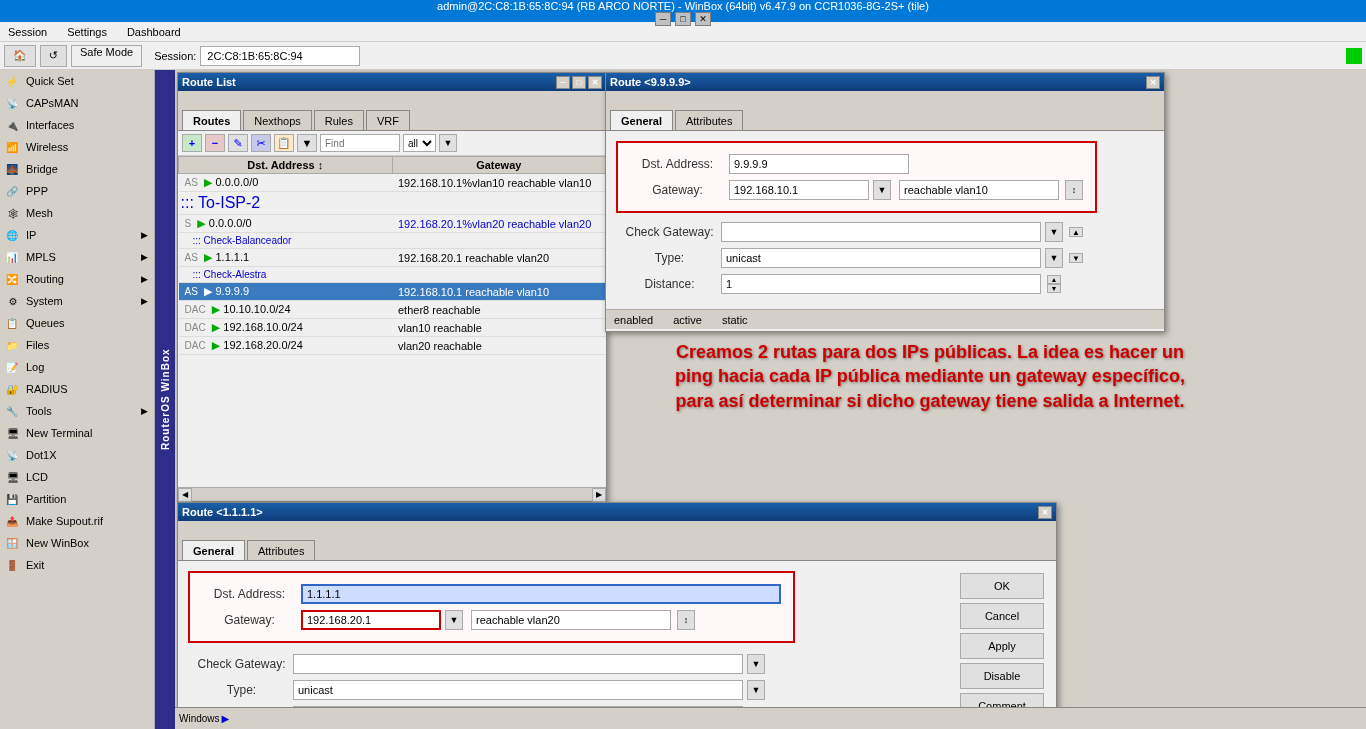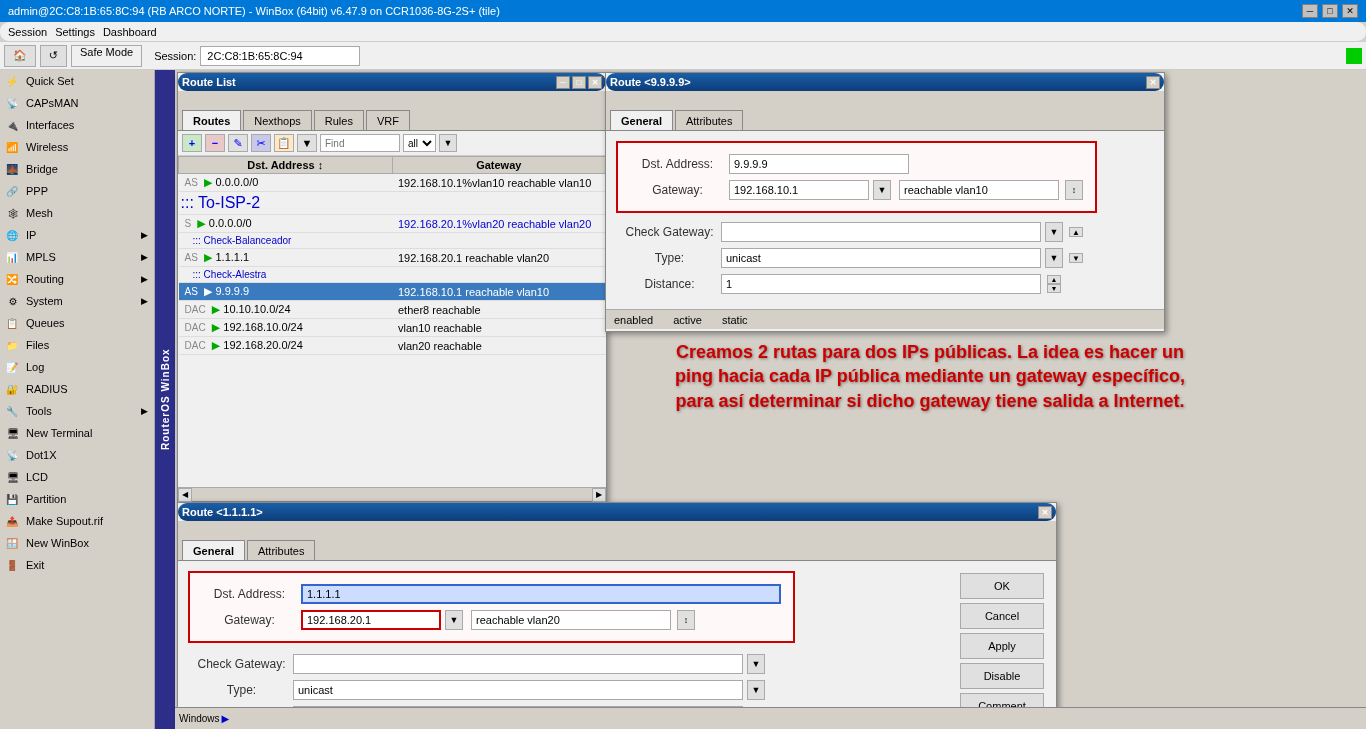--- a/index.html
+++ b/index.html
@@ -1,24 +1,24 @@
 <!DOCTYPE html>
 <html><head>
   <meta charset="utf-8">
   <style>
     * { margin: 0; padding: 0; box-sizing: border-box; }
     body { width: 1366px; height: 729px; font-family: 'Segoe UI', Tahoma, Geneva, Verdana, sans-serif; font-size: 11px; background: #d4d0c8; overflow: hidden; }
     
     
-    .title-bar { background: #0078d7; color: white; height: 22px; display: flex; align-items: center; justify-content: space-between; padding: 0 8px; font-size: 11px; }
+    .title-bar { background: #0078d7; color: white; height: 22px; display: flex; align-items: center; justify-content: space-between; padding: 0 8px; font-size: 11px; flex-direction: column; }
     .title-bar-controls { display: flex; gap: 4px; }
     .title-btn { width: 16px; height: 14px; background: #c0c0c0; border: 1px solid #808080; font-size: 9px; display: flex; align-items: center; justify-content: center; cursor: pointer; color: #000; }
     
     
-    .menu-bar { background: #f0f0f0; height: 20px; display: flex; align-items: center; padding: 0 4px; gap: 0; border-bottom: 1px solid #ccc; font-size: 11px; border-radius: 9px; }
+    .menu-bar { background: #f0f0f0; height: 20px; display: flex; align-items: center; padding: 0 4px; gap: 12px; border-bottom: 1px solid #ccc; font-size: 11px; }
     .menu-item { cursor: pointer; padding: 0 4px; }
     
     
     .toolbar { background: #f0f0f0; height: 28px; display: flex; align-items: center; padding: 0 4px; gap: 4px; border-bottom: 1px solid #ccc; }
     .toolbar-btn { height: 22px; padding: 0 8px; background: #e0e0e0; border: 1px solid #aaa; cursor: pointer; font-size: 11px; display: flex; align-items: center; gap: 3px; }
     .safe-mode-btn { background: #f0f0f0; border: 1px solid #aaa; height: 22px; padding: 0 8px; font-size: 11px; cursor: pointer; }
     .session-label { font-size: 11px; margin-left: 8px; }
     .session-value { background: white; border: 1px solid #aaa; height: 20px; padding: 0 6px; font-size: 11px; display: flex; align-items: center; min-width: 160px; }
     .green-indicator { width: 16px; height: 16px; background: #00cc00; margin-left: auto; }
     
@@ -32,21 +32,21 @@
     .sidebar-arrow { margin-left: auto; font-size: 9px; }
     
     
     .content-area { flex: 1; background: #d4d0c8; position: relative; overflow: hidden; }
     
     
     .winbox-label { position: absolute; left: 0; top: 0; bottom: 0; width: 20px; background: #2d2d8a; color: white; display: flex; align-items: center; justify-content: center; font-size: 10px; writing-mode: vertical-rl; transform: rotate(180deg); font-weight: bold; letter-spacing: 1px; }
     
     
     .window { position: absolute; background: #f0f0f0; border: 1px solid #888; box-shadow: 2px 2px 6px rgba(0,0,0,0.4); }
-    .window-title-bar { background: linear-gradient(to bottom, #1a5fa8, #0d3d7a); color: white; height: 18px; display: flex; align-items: center; padding: 0 4px; font-size: 11px; font-weight: bold; gap: 4px; border-radius: 9px; }
+    .window-title-bar { background: linear-gradient(to bottom, #1a5fa8, #0d3d7a); color: white; height: 18px; display: flex; align-items: center; padding: 0 4px; font-size: 11px; font-weight: bold; gap: 4px; }
     .window-title-controls { margin-left: auto; display: flex; gap: 2px; }
     .win-ctrl { width: 14px; height: 13px; background: #d4d0c8; border: 1px solid #888; font-size: 8px; display: flex; align-items: center; justify-content: center; cursor: pointer; }
     
     
     .route-list-window { left: 155px; top: 2px; width: 425px; height: 430px; }
     
     
     .tab-bar { display: flex; background: #d4d0c8; border-bottom: 1px solid #888; padding-top: 19px; padding-left: 4px; gap: 2px; }
     .tab { height: 20px; padding: 0 10px; background: #d4d0c8; border: 1px solid #888; border-bottom: none; cursor: pointer; font-size: 11px; display: flex; align-items: center; }
     .tab.active { background: #f0f0f0; font-weight: bold; }

